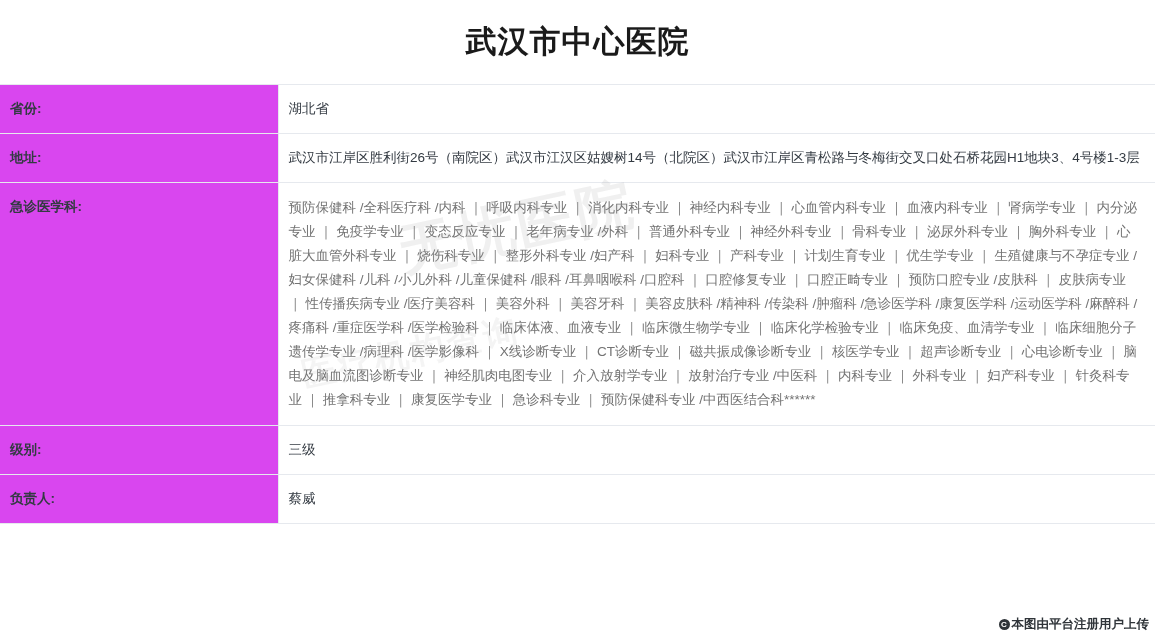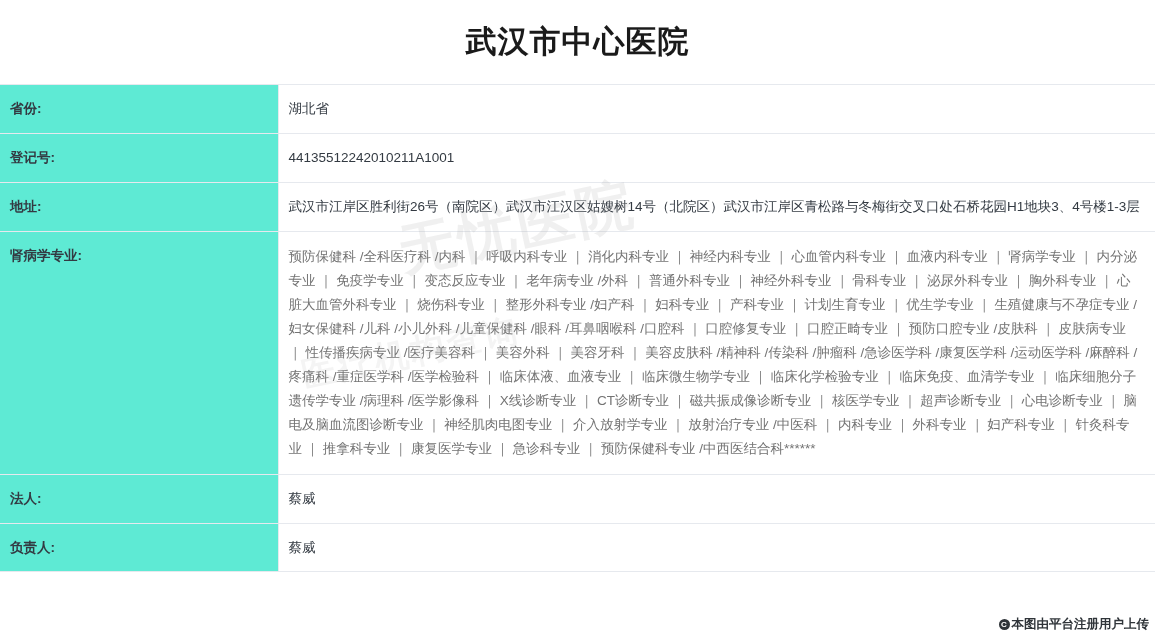--- a/index.html
+++ b/index.html
@@ -43,21 +43,21 @@
   }
   table.info td {
     vertical-align: top;
     padding: 13px 14px 13px 10px;
     font-size: 13.5px;
     line-height: 1.62;
     color: #333a42;
   }
   td.label {
     width: 278px;
-    background: #5eead4;
+    background: #d946ef;
     font-weight: 700;
     color: #2b3138;
     border-right: 1px solid #e6e9ee;
     padding-left: 10px;
     white-space: nowrap;
   }
   td.value {
     background: #ffffff;
     color: #3a4149;
     word-break: break-all;
@@ -122,34 +122,30 @@
     <h1>武汉市中心医院</h1>
   </div>
 
   <table class="info">
     <tbody>
       <tr>
         <td class="label">省份:</td>
         <td class="value">湖北省</td>
       </tr>
       <tr>
-        <td class="label">登记号:</td>
-        <td class="value">44135512242010211A1001</td>
-      </tr>
-      <tr>
         <td class="label">地址:</td>
         <td class="value">武汉市江岸区胜利街26号（南院区）武汉市江汉区姑嫂树14号（北院区）武汉市江岸区青松路与冬梅街交叉口处石桥花园H1地块3、4号楼1-3层</td>
       </tr>
       <tr>
-        <td class="label">肾病学专业:</td>
+        <td class="label">急诊医学科:</td>
         <td class="value depts">预防保健科 /全科医疗科 /内科 ｜ 呼吸内科专业 ｜ 消化内科专业 ｜ 神经内科专业 ｜ 心血管内科专业 ｜ 血液内科专业 ｜ 肾病学专业 ｜ 内分泌专业 ｜ 免疫学专业 ｜ 变态反应专业 ｜ 老年病专业 /外科 ｜ 普通外科专业 ｜ 神经外科专业 ｜ 骨科专业 ｜ 泌尿外科专业 ｜ 胸外科专业 ｜ 心脏大血管外科专业 ｜ 烧伤科专业 ｜ 整形外科专业 /妇产科 ｜ 妇科专业 ｜ 产科专业 ｜ 计划生育专业 ｜ 优生学专业 ｜ 生殖健康与不孕症专业 /妇女保健科 /儿科 /小儿外科 /儿童保健科 /眼科 /耳鼻咽喉科 /口腔科 ｜ 口腔修复专业 ｜ 口腔正畸专业 ｜ 预防口腔专业 /皮肤科 ｜ 皮肤病专业 ｜ 性传播疾病专业 /医疗美容科 ｜ 美容外科 ｜ 美容牙科 ｜ 美容皮肤科 /精神科 /传染科 /肿瘤科 /急诊医学科 /康复医学科 /运动医学科 /麻醉科 /疼痛科 /重症医学科 /医学检验科 ｜ 临床体液、血液专业 ｜ 临床微生物学专业 ｜ 临床化学检验专业 ｜ 临床免疫、血清学专业 ｜ 临床细胞分子遗传学专业 /病理科 /医学影像科 ｜ X线诊断专业 ｜ CT诊断专业 ｜ 磁共振成像诊断专业 ｜ 核医学专业 ｜ 超声诊断专业 ｜ 心电诊断专业 ｜ 脑电及脑血流图诊断专业 ｜ 神经肌肉电图专业 ｜ 介入放射学专业 ｜ 放射治疗专业 /中医科 ｜ 内科专业 ｜ 外科专业 ｜ 妇产科专业 ｜ 针灸科专业 ｜ 推拿科专业 ｜ 康复医学专业 ｜ 急诊科专业 ｜ 预防保健科专业 /中西医结合科******</td>
       </tr>
       <tr>
-        <td class="label">法人:</td>
-        <td class="value">蔡威</td>
+        <td class="label">级别:</td>
+        <td class="value">三级</td>
       </tr>
       <tr>
         <td class="label">负责人:</td>
         <td class="value">蔡威</td>
       </tr>
 
     </tbody>
   </table>
 
   <div class="watermark">无忧医院</div>

